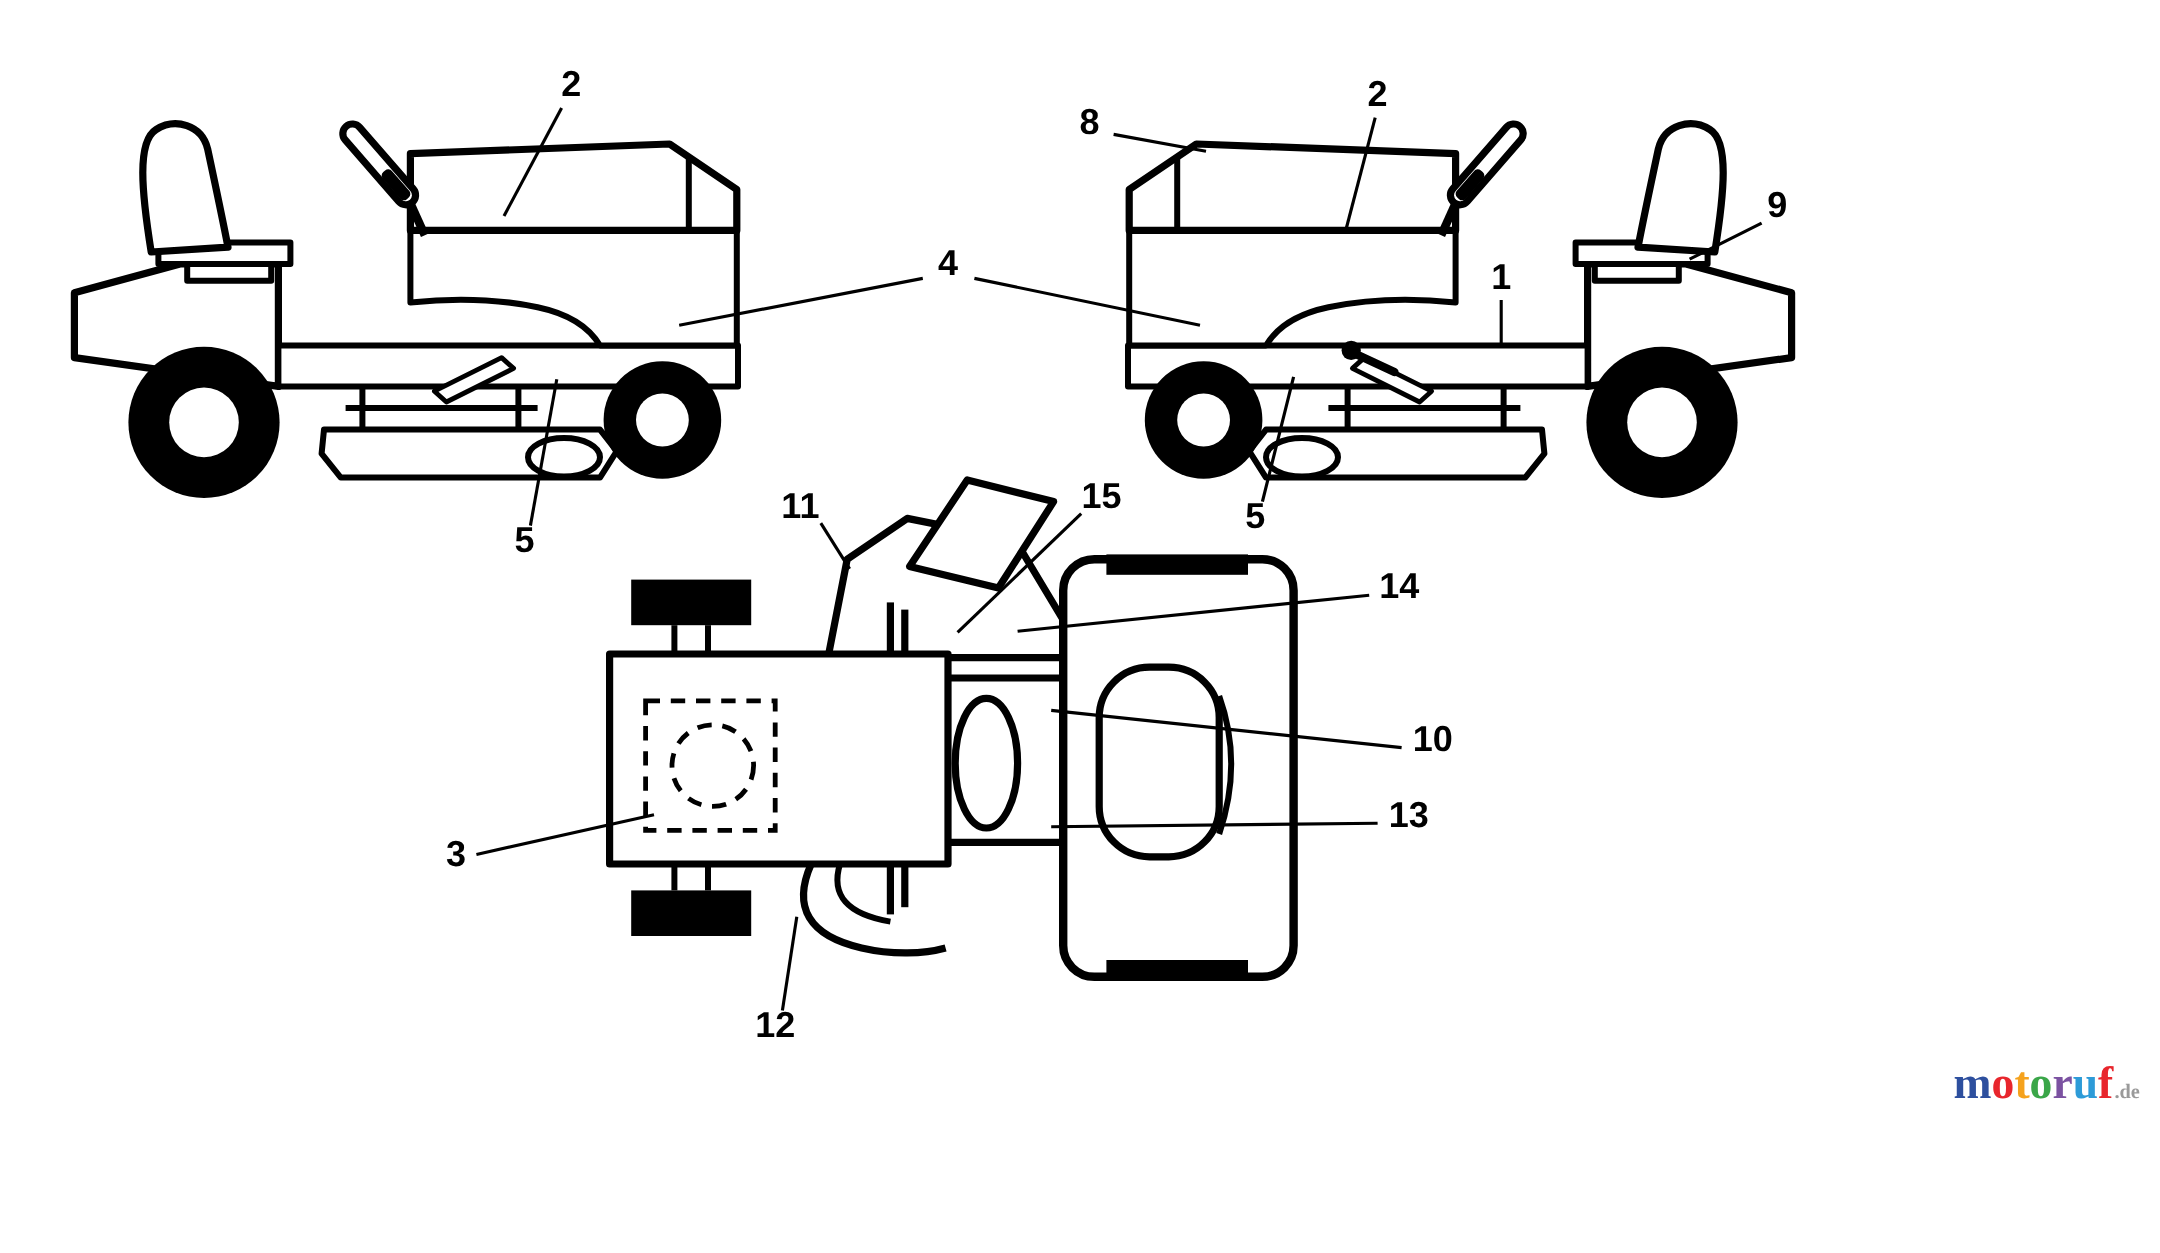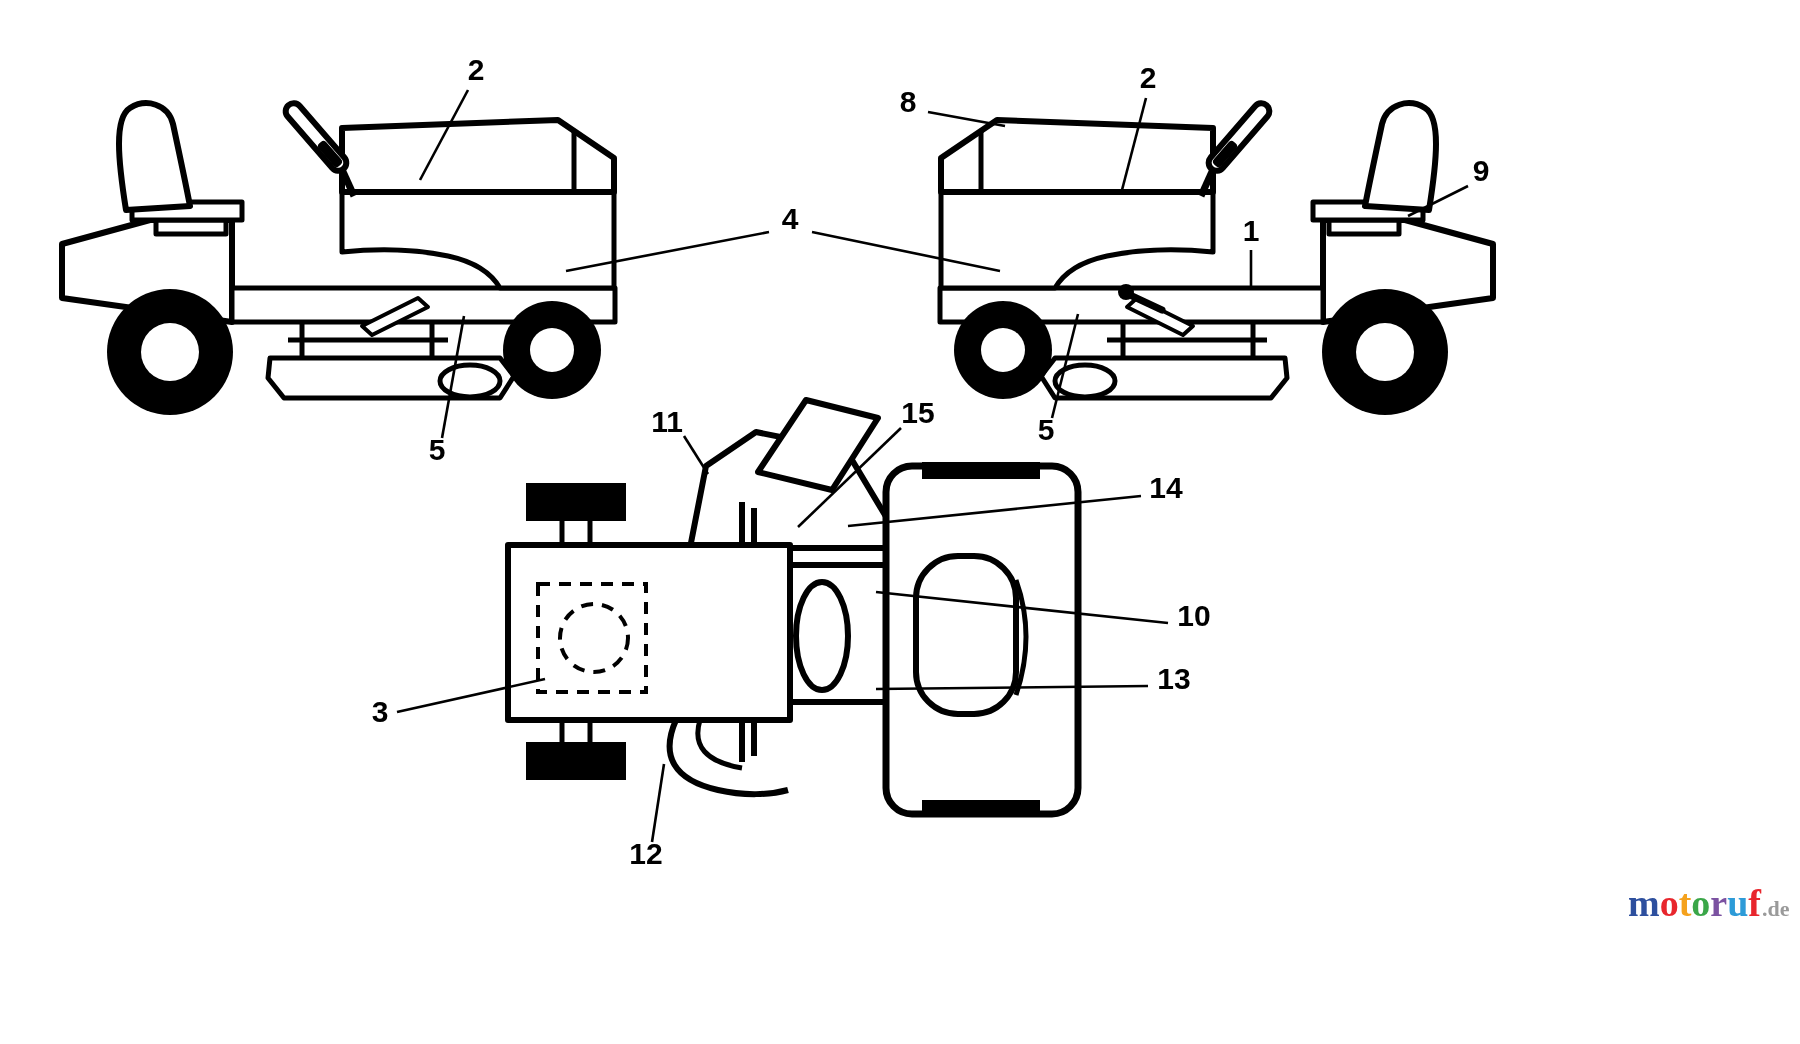--- a/index.html
+++ b/index.html
@@ -6,21 +6,21 @@
   .canvas{position:relative;width:1800px;height:1044px;background:#ffffff;overflow:hidden;
           font-family:"Liberation Sans",sans-serif;}
   .diagram-svg{position:absolute;left:0;top:0;}
   .callout-text{font-family:"Liberation Sans",sans-serif;font-weight:bold;font-size:30px;fill:#000;}
   .ln{stroke:#000;fill:none;}
   .shape{fill:#ffffff;stroke:#000;stroke-linejoin:round;stroke-linecap:round;}
   .solid{fill:#000;stroke:none;}
   .leader{stroke:#000;stroke-width:2.6;fill:none;}
   .wm{position:absolute;left:1628px;top:884px;font-family:"Liberation Serif",serif;
       font-weight:700;font-size:38px;line-height:1;white-space:nowrap;letter-spacing:0px;}
-  .wm .de{font-size:22px;font-weight:700;margin-left:1px;}
+  .wm .de{font-size:17px;font-weight:700;margin-left:1px;}
 </style>
 </head>
 <body>
 
 <div class="canvas">
 
 <svg class="diagram-svg" width="1800" height="1044" viewBox="0 0 1800 1044">
 
   <g id="tractor-side">
 

